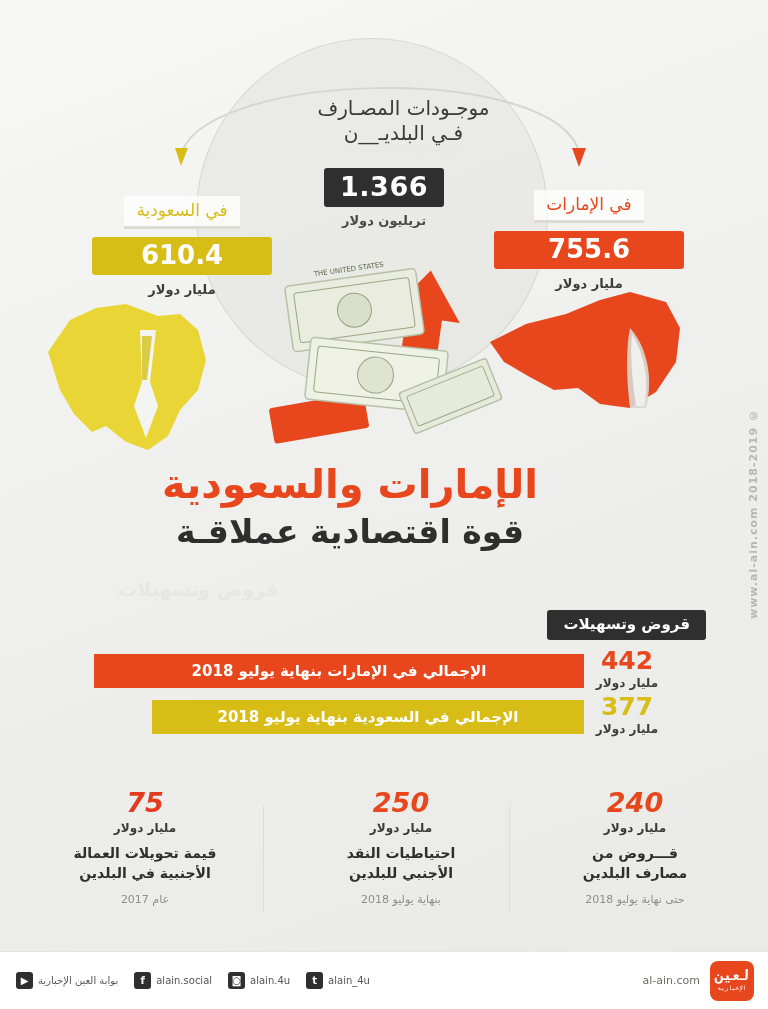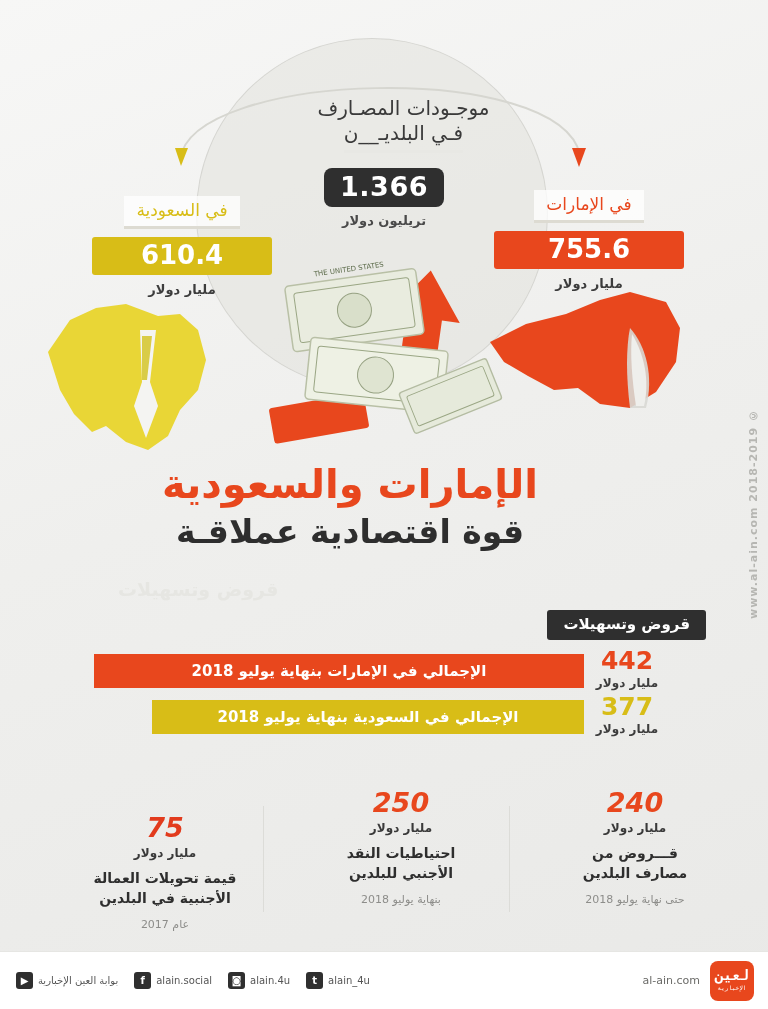--- a/index.html
+++ b/index.html
@@ -40,21 +40,21 @@
   }
   .top-title .l2 { border-bottom: 3px solid #e8e8e4; display: inline-block; padding-bottom: 4px;}
 
   .center-val {
     position: absolute; top: 168px; left: 0; width: 768px; text-align: center;
   }
   .center-val .chip {
     display: inline-block;
     background: #2f2f2f; color: #ffffff;
     font-size: 27px; font-weight: bold;
-    padding: 3px 16px 5px 16px; border-radius: 8px;
+    padding: 3px 16px 5px 16px; border-radius: 3px;
     letter-spacing: 0.5px;
   }
   .center-val .unit {
     display: block; margin-top: 6px;
     font-size: 13px; color: #4a4a4a; font-weight: bold;
   }
 
   
   .side { position: absolute; text-align: center; }
   .side .label {
@@ -142,21 +142,21 @@
   .stats { position: absolute; top: 788px; left: 0; width: 768px; height: 150px; }
   .stat { position: absolute; width: 206px; text-align: center; }
   .stat .v { font-size: 27px; font-weight: bold; font-style: italic; line-height: 30px; }
   .stat .u { font-size: 12px; font-weight: bold; color: #3a3a3a; margin-top: 3px; }
   .stat .d { font-size: 14px; font-weight: bold; color: #2e2e2e; margin-top: 8px; line-height: 20px; }
   .stat .n { font-size: 11px; color: #8d8d8a; margin-top: 10px; }
   #stat-1 { right: 30px; }   
   #stat-1 .v { color: #e8471d; }
   #stat-2 { right: 264px; }  
   #stat-2 .v { color: #e8471d; }
-  #stat-3 { right: 500px; margin-top: 25px; }  
+  #stat-3 { right: 520px; }  
   #stat-3 .v { color: #e23b1d; }
   .vdiv { position: absolute; top: 806px; width: 1px; height: 106px; background: #dcdcd8; }
   #vdiv-1 { right: 258px; }
   #vdiv-2 { right: 504px; }
 
   
   .footer {
     position: absolute; bottom: 0; left: 0; width: 768px; height: 58px;
     background: #ffffff; border-top: 1px solid #e6e6e3;
     display: flex; align-items: center;

